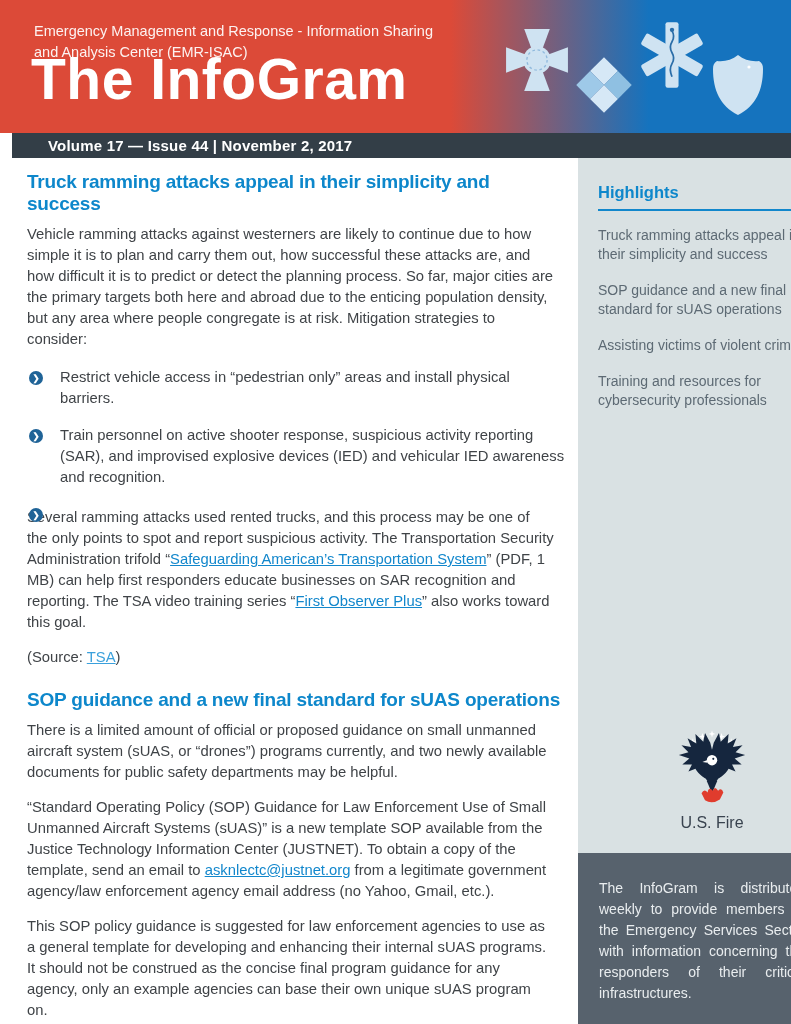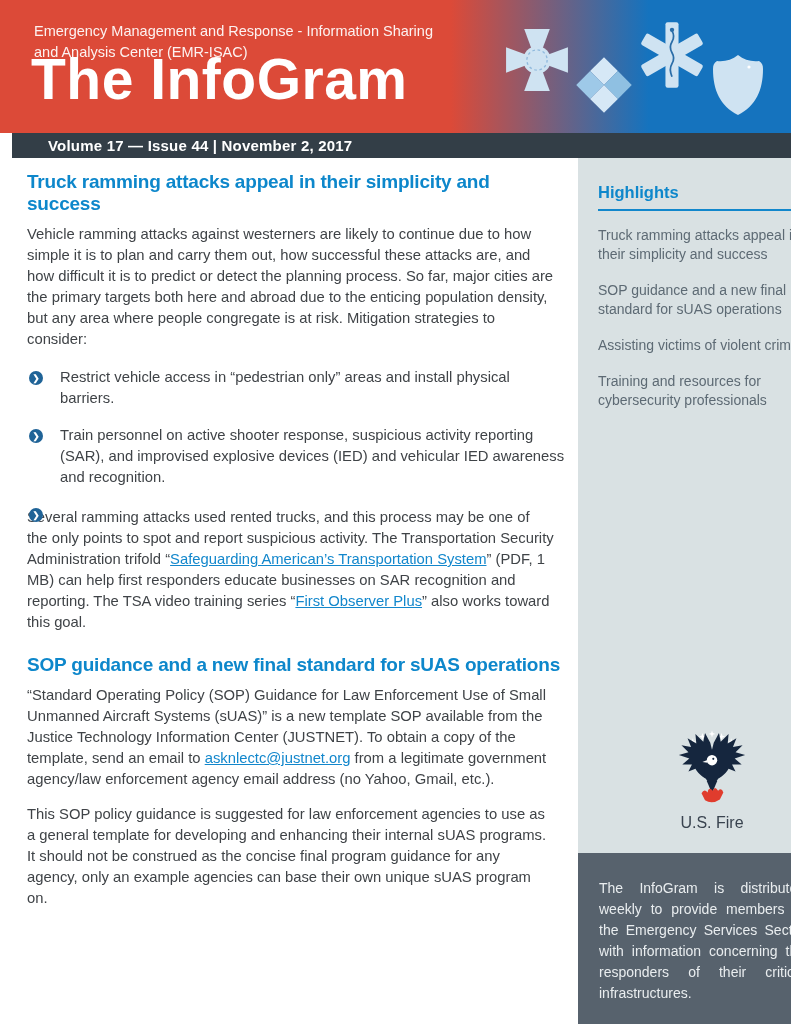--- a/index.html
+++ b/index.html
@@ -154,24 +154,26 @@
       </li>
       <li>
         <span class="bullet-icon">❯</span>
         <span>Train personnel on active shooter response, suspicious activity reporting (SAR), and improvised explosive devices (IED) and vehicular IED awareness and recognition.</span>
       </li>
       <li>
         <span class="bullet-icon">❯</span>
       </li>
     </ul>
     <p><span>Several ramming attacks used rented trucks, and this process may be one of the only points to spot and report suspicious activity. The Transportation Security Administration trifold “</span><a class="link" href="#">Safeguarding American’s Transportation System</a><span>” (PDF, 1 MB) can help first responders educate businesses on SAR recognition and reporting. The TSA video training series “</span><a class="link" href="#">First Observer Plus</a><span>” also works toward this goal.</span></p>
+    <p class="source"><span>(Source: </span><a class="link" href="#">TSA</a><span>)</span></p>
   </div>
 
   <div>
     <h2 class="article-title">SOP guidance and a new final standard for sUAS operations</h2>
+    <p><span>There is a limited amount of official or proposed guidance on small unmanned aircraft system (sUAS, or “drones”) programs currently, and two newly available documents for public safety departments may be helpful.</span></p>
     <p><span>“Standard Operating Policy (SOP) Guidance for Law Enforcement Use of Small Unmanned Aircraft Systems (sUAS)” is a new template SOP available from the Justice Technology Information Center (JUSTNET). To obtain a copy of the template, send an email to </span><a class="link" href="#">asknlectc@justnet.org</a><span> from a legitimate government agency/law enforcement agency email address (no Yahoo, Gmail, etc.).</span></p>
     <p><span>This SOP policy guidance is suggested for law enforcement agencies to use as a general template for developing and enhancing their internal sUAS programs. It should not be construed as the concise final program guidance for any agency, only an example agencies can base their own unique sUAS program on.</span></p>
 
   </div>
 
 </div>
 
 <div class="sidebar">
   <div class="highlights">
     <div class="highlights-title">Highlights</div>

